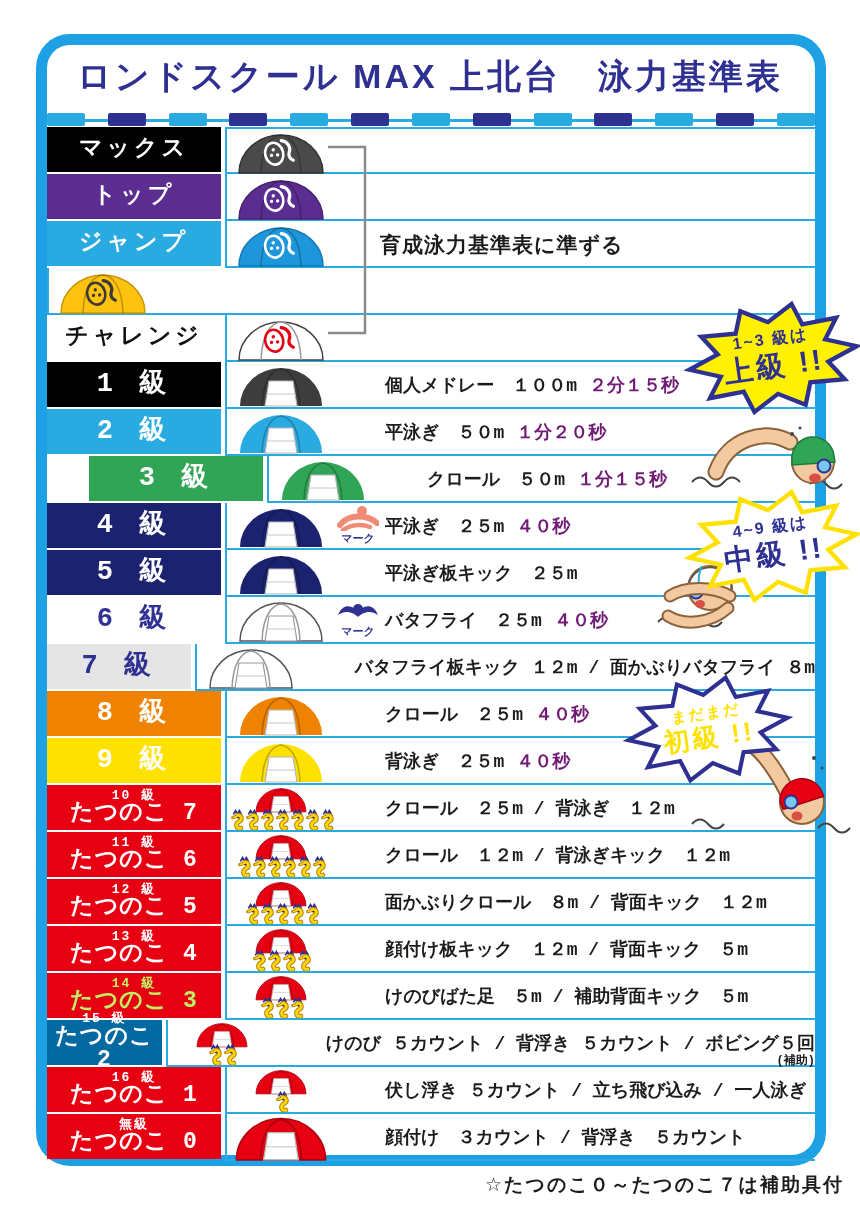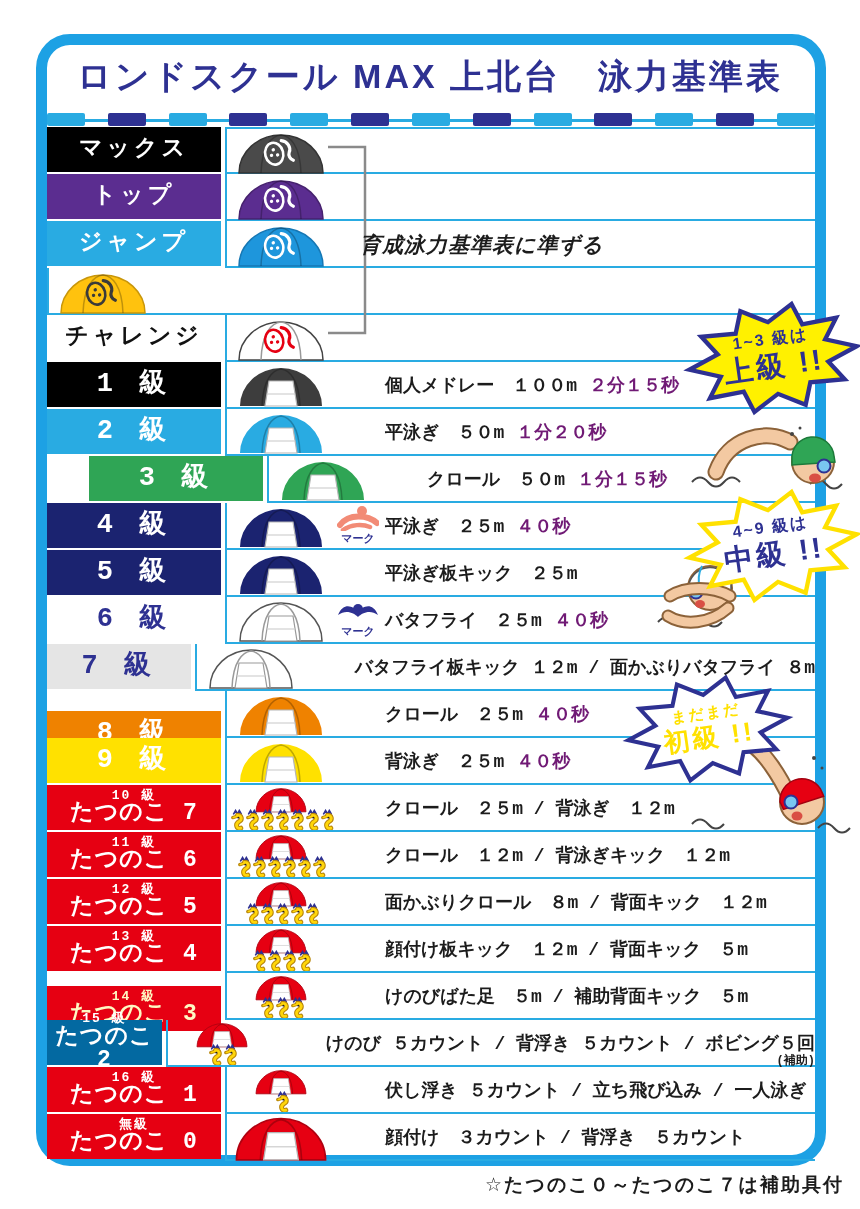--- a/index.html
+++ b/index.html
@@ -31,22 +31,22 @@
           align-items:center;justify-content:center;flex-shrink:0;}
   .sea-row{display:flex;margin-top:-4px;white-space:nowrap;}
   .markbox{width:54px;display:flex;flex-direction:column;align-items:center;
            justify-content:center;flex-shrink:0;font-size:11px;color:#2e3192;font-weight:bold;}
   .desc{display:flex;align-items:center;font-size:18px;font-weight:bold;color:#1c1c1c;
         white-space:nowrap;position:relative;}
   .time{color:#701a75;margin-left:12px;}
   .note{position:absolute;right:0;bottom:-14px;font-size:12px;color:#1c1c1c;}
   
   .bracket{position:absolute;left:320px;top:140px;z-index:2;}
-  .bracket-note{position:absolute;left:360px;top:231px;font-size:21px;font-weight:bold;
-                color:#1c1c1c;letter-spacing:1px;z-index:2;font-style:italic;}
+  .bracket-note{position:absolute;left:380px;top:231px;font-size:21px;font-weight:bold;
+                color:#1c1c1c;letter-spacing:1px;z-index:2;}
   
   .bubble{position:absolute;transform:rotate(-8deg);z-index:6;}
   .bubble svg{position:absolute;inset:0;width:100%;height:100%;overflow:visible;}
   .bubble-text{position:absolute;inset:0;display:flex;flex-direction:column;
                align-items:center;justify-content:center;font-weight:bold;z-index:1;}
   .b-line1{font-size:16px;letter-spacing:2px;}
   .b-line2{font-size:29px;letter-spacing:3px;margin-top:-3px;}
   .bubble.small .b-line1{font-size:15px;}
   .bubble.small .b-line2{font-size:26px;}
   .swimmer{position:absolute;z-index:5;}
@@ -333,21 +333,21 @@
     <path d="M30,32 L58,32" stroke="#d0d0d0" stroke-width="1.2"></path>
             </svg>
           </div>
           <div class="markbox"></div>
           <div class="desc">
             <span>バタフライ板キック １２m / 面かぶりバタフライ ８m</span>
           </div>
         </div>
       </div>
       <div class="row">
-        <div class="rlabel" style="background: rgb(239, 130, 0); color: rgb(255, 255, 255); margin-top: 20px;">
+        <div class="rlabel" style="background: rgb(239, 130, 0); color: rgb(255, 255, 255);">
           <div class="lab-kyu">8 級</div>
         </div>
         <div class="rcontent">
           <div class="capbox">
             <svg width="88" height="46" viewBox="0 0 88 46">
     <path d="M3,44 A41,38 0 0 1 85,44 Z" fill="#ef8200" stroke="none" stroke-width="1.5"></path>
     <path d="M25,44 C26,17 36,8 44,7 M63,44 C62,17 52,8 44,7" fill="none" stroke="rgba(0,0,0,0.25)" stroke-width="1.5"></path>
     <path d="M32,19 L56,19 L60,44 L28,44 Z" fill="#ffffff" stroke="#b5b5b5" stroke-width="1.2"></path>
     <path d="M30,32 L58,32" stroke="#d0d0d0" stroke-width="1.2"></path>
             </svg>
@@ -637,21 +637,21 @@
               </svg>
             </div>
           </div>
           <div class="markbox"></div>
           <div class="desc">
             <span>顔付け板キック　１２m / 背面キック　５m</span>
           </div>
         </div>
       </div>
       <div class="row">
-        <div class="rlabel" style="background: rgb(230, 0, 18); color: #fef9c3; margin-top: 13px;">
+        <div class="rlabel" style="background: rgb(230, 0, 18); color: #bef264;">
           <div class="sub">14 級</div>
           <div class="main-lg">たつのこ 3</div>
         </div>
         <div class="rcontent">
           <div class="capbox">
             <svg width="54" height="28" viewBox="0 0 88 46">
     <path d="M3,44 A41,38 0 0 1 85,44 Z" fill="#e60012" stroke="#b00010" stroke-width="1.5"></path>
     <path d="M25,44 C26,17 36,8 44,7 M63,44 C62,17 52,8 44,7" fill="none" stroke="rgba(0,0,0,0.25)" stroke-width="1.5"></path>
     <path d="M32,19 L56,19 L60,44 L28,44 Z" fill="#ffffff" stroke="#b5b5b5" stroke-width="1.2"></path>
     <path d="M30,32 L58,32" stroke="#d0d0d0" stroke-width="1.2"></path>

